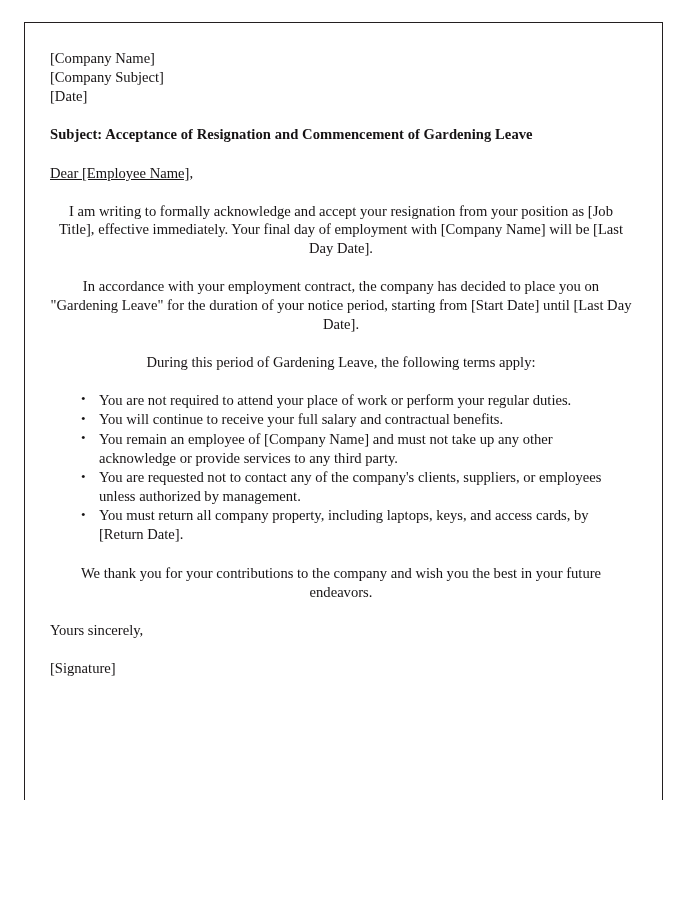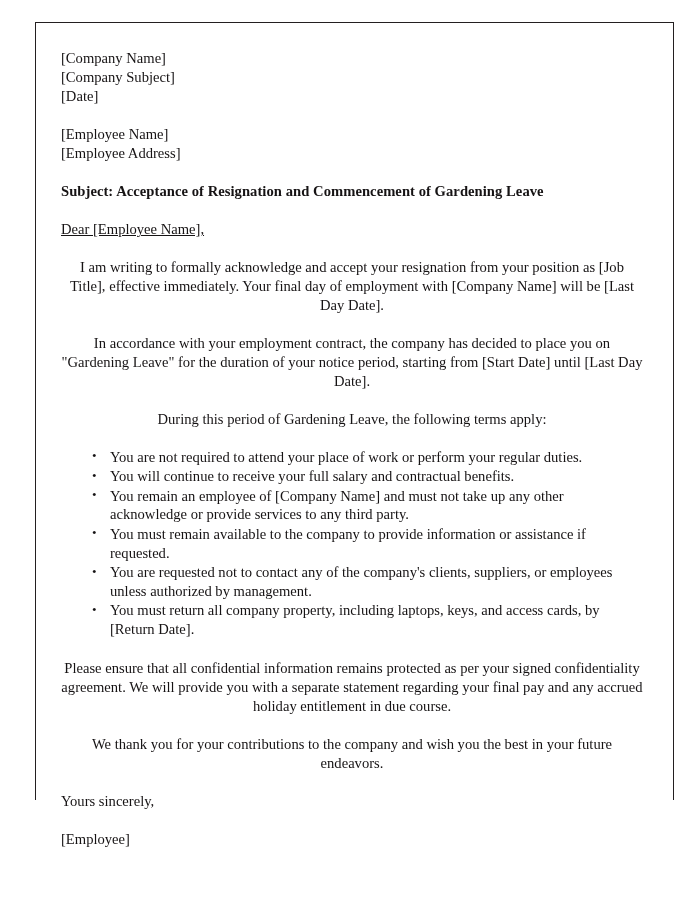--- a/index.html
+++ b/index.html
@@ -9,21 +9,21 @@
   body {
     width: 700px;
     height: 900px;
     background: #ffffff;
     font-family: "Liberation Serif", "DejaVu Serif", serif;
     overflow: hidden;
   }
 
   .page {
     position: absolute;
-    left: 35px;
+    left: 24px;
     top: 22px;
     width: 639px;
     height: 778px;
     box-sizing: border-box;
     border-left: 1.4px solid #231f20;
     border-right: 1.4px solid #231f20;
     border-top: 1.4px solid #231f20;
     border-bottom: none;
     background: #ffffff;
   }
@@ -100,46 +100,40 @@
 
 <div class="page">
   <div class="page-body letter-block">
 
     <div class="address-group">
       <span class="addr-line">[Company Name]</span>
       <span class="addr-line">[Company Subject]</span>
       <span class="addr-line">[Date]</span>
     </div>
 
-    <div class="address-group">
-      <span class="addr-line">[Employee Name]</span>
-      <span class="addr-line">[Employee Address]</span>
-    </div>
 
     <p class="subject-line">Subject: Acceptance of Resignation and Commencement of Gardening Leave</p>
 
     <p class="salutation">Dear [Employee Name],</p>
 
     <p class="para">I am writing to formally acknowledge and accept your resignation from your position as [Job Title], effective immediately. Your final day of employment with [Company Name] will be [Last Day Date].</p>
 
     <p class="para">In accordance with your employment contract, the company has decided to place you on "Gardening Leave" for the duration of your notice period, starting from [Start Date] until [Last Day Date].</p>
 
     <p class="para">During this period of Gardening Leave, the following terms apply:</p>
 
     <ul class="terms">
       <li>You are not required to attend your place of work or perform your regular duties.</li>
       <li>You will continue to receive your full salary and contractual benefits.</li>
       <li>You remain an employee of [Company Name] and must not take up any other acknowledge or provide services to any third party.</li>
-      <li>You must remain available to the company to provide information or assistance if requested.</li>
       <li>You are requested not to contact any of the company's clients, suppliers, or employees unless authorized by management.</li>
       <li>You must return all company property, including laptops, keys, and access cards, by [Return Date].</li>
     </ul>
 
-    <p class="para">Please ensure that all confidential information remains protected as per your signed confidentiality agreement. We will provide you with a separate statement regarding your final pay and any accrued holiday entitlement in due course.</p>
 
     <p class="para">We thank you for your contributions to the company and wish you the best in your future endeavors.</p>
 
     <p class="closing">Yours sincerely,</p>
 
-    <p class="signature">[Employee]</p>
+    <p class="signature">[Signature]</p>
 
   </div>
 </div>
 
 </body></html>

